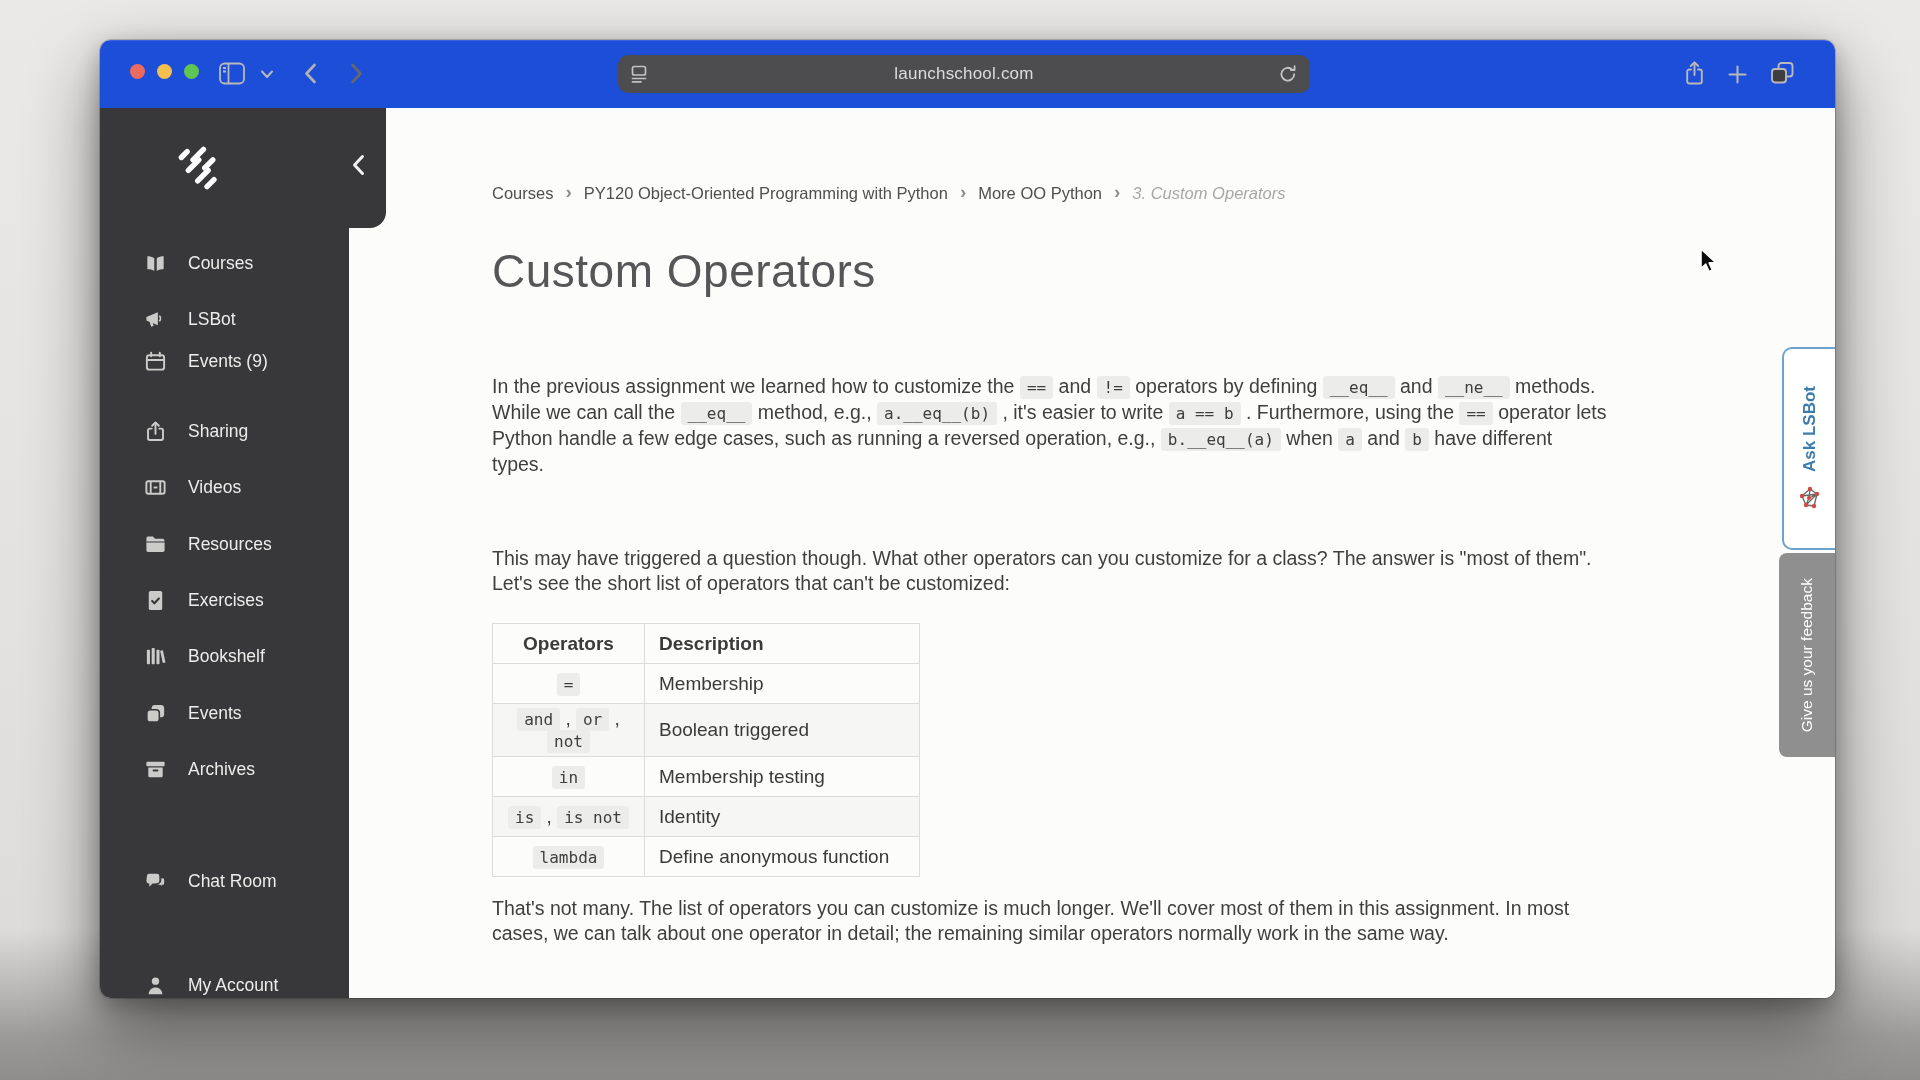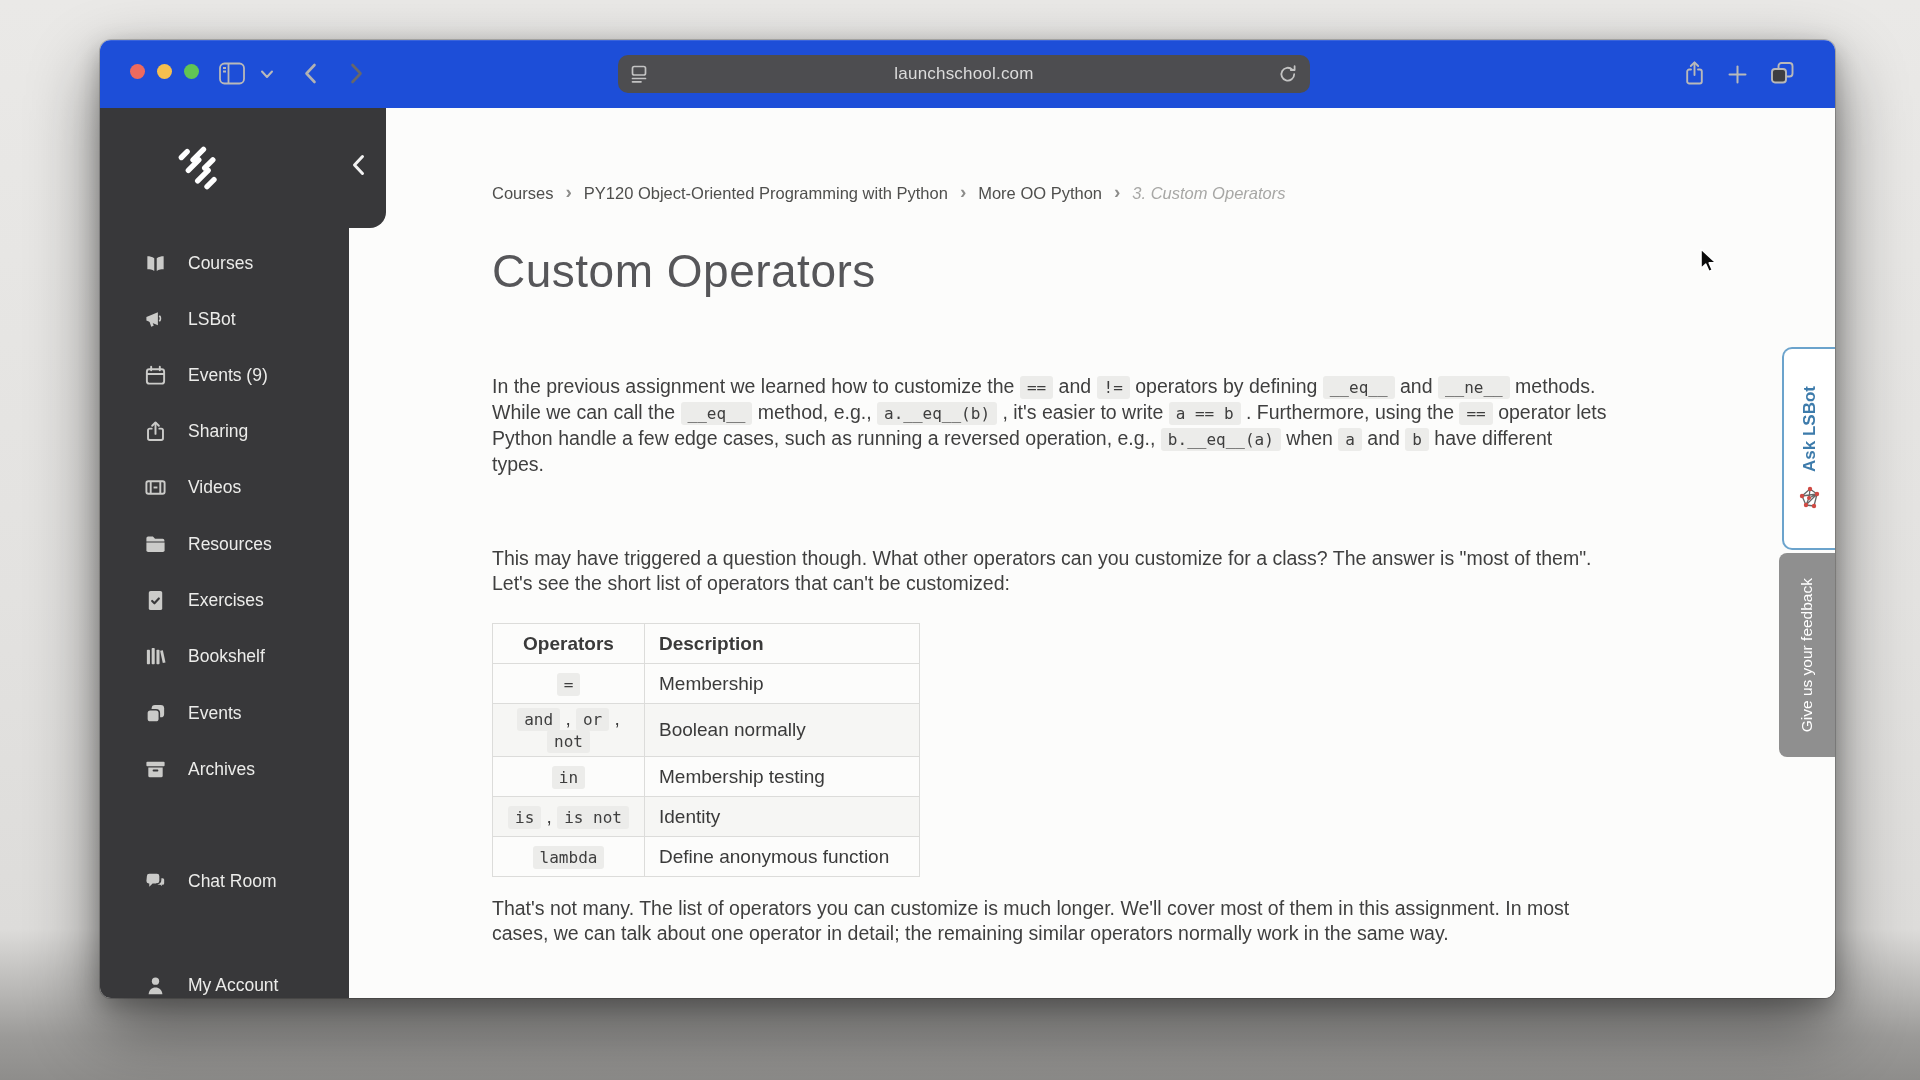--- a/index.html
+++ b/index.html
@@ -186,21 +186,21 @@
   <div class="nav-item" style="top:265px">
     <span class="nicon">
       <svg class="icon" width="23" height="23" viewBox="0 0 24 24" fill="#cbcbc9">
         <path d="M2.5 9.5 L14.5 4.5 V18 L2.5 13 z"></path>
         <path d="M5.5 13.5 l2 6 2.6-1-1.7-5z"></path>
         <path d="M16.5 7.5 c2 1.2 2 5.6 0 6.8 l-1.2-1 c1.4-1.2 1.4-3.6 0-4.8z"></path>
       </svg>
     </span>
     <span>LSBot</span>
   </div>
-  <div class="nav-item" style="top:321px">
+  <div class="nav-item" style="top:307px">
     <span class="nicon">
       <svg class="icon" width="23" height="23" viewBox="0 0 24 24" fill="none" stroke="#cbcbc9" stroke-width="2" stroke-linecap="round">
         <rect x="3" y="5.5" width="18" height="15" rx="2.5"></rect>
         <line x1="3.5" y1="10.5" x2="20.5" y2="10.5"></line>
         <line x1="7.5" y1="2.8" x2="7.5" y2="6.5"></line>
         <line x1="16.5" y1="2.8" x2="16.5" y2="6.5"></line>
       </svg>
     </span>
     <span>Events (9)</span>
   </div>
@@ -318,21 +318,21 @@
             <th class="c2">Description</th>
           </tr>
         </thead>
         <tbody>
           <tr>
             <td class="c1"><code class="chip">=</code></td>
             <td class="c2">Membership</td>
           </tr>
           <tr>
             <td class="c1"><code class="chip">and</code> , <code class="chip">or</code> , <code class="chip">not</code></td>
-            <td class="c2">Boolean normally</td>
+            <td class="c2">Boolean triggered</td>
           </tr>
           <tr>
             <td class="c1"><code class="chip">in</code></td>
             <td class="c2">Membership testing</td>
           </tr>
           <tr>
             <td class="c1"><code class="chip">is</code> , <code class="chip">is not</code></td>
             <td class="c2">Identity</td>
           </tr>
           <tr>

